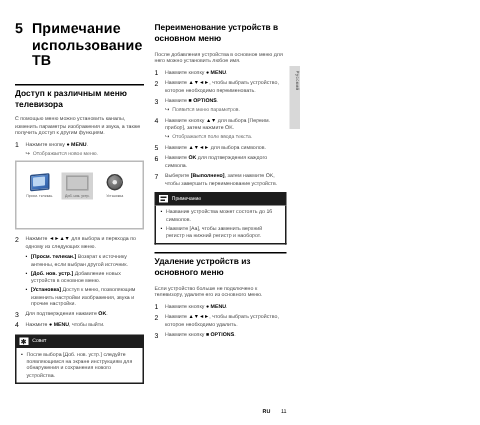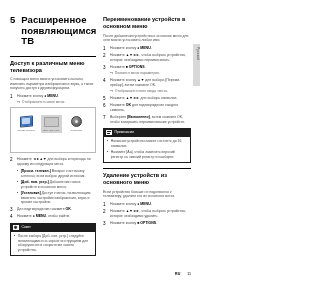--- a/index.html
+++ b/index.html
@@ -150,21 +150,21 @@
 <body>
 
 <div class="page">
 
   <div class="cols">
 
     <div class="col left">
 
       <div class="chapter">
         <div class="chapter-num">5</div>
-        <div class="chapter-title">Расширенное появляющимся ТВ</div>
+        <div class="chapter-title">Примечание использование ТВ</div>
       </div>
 
       <div class="sec-head">Доступ к различным меню телевизора</div>
 
       <div class="para">С помощью меню можно установить каналы, изменить параметры изображения и звука, а также получить доступ к другим функциям.</div>
 
       <div class="step">
         <div class="step-n">1</div>
         <div class="step-t">
           <span>Нажмите кнопку </span><span class="btn">●&nbsp;</span><span class="btn">MENU</span><span>.</span>

